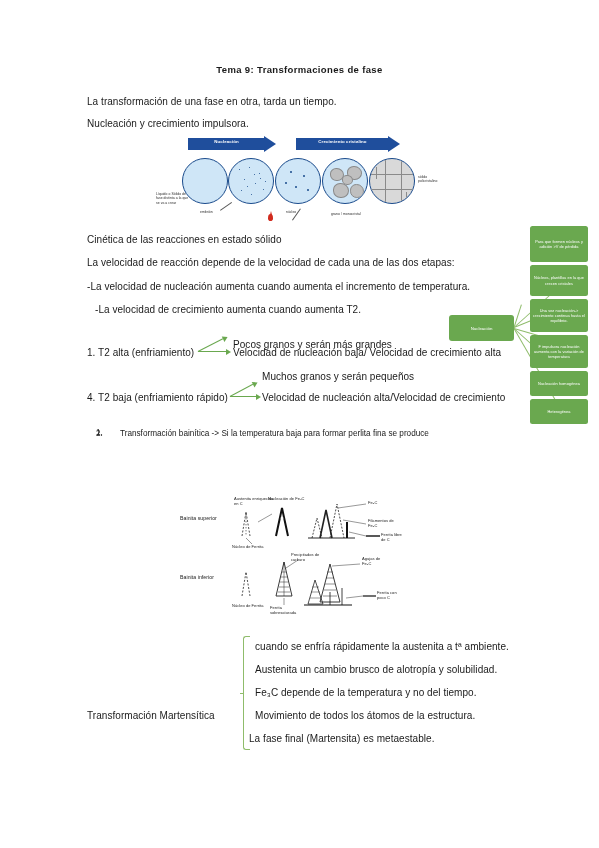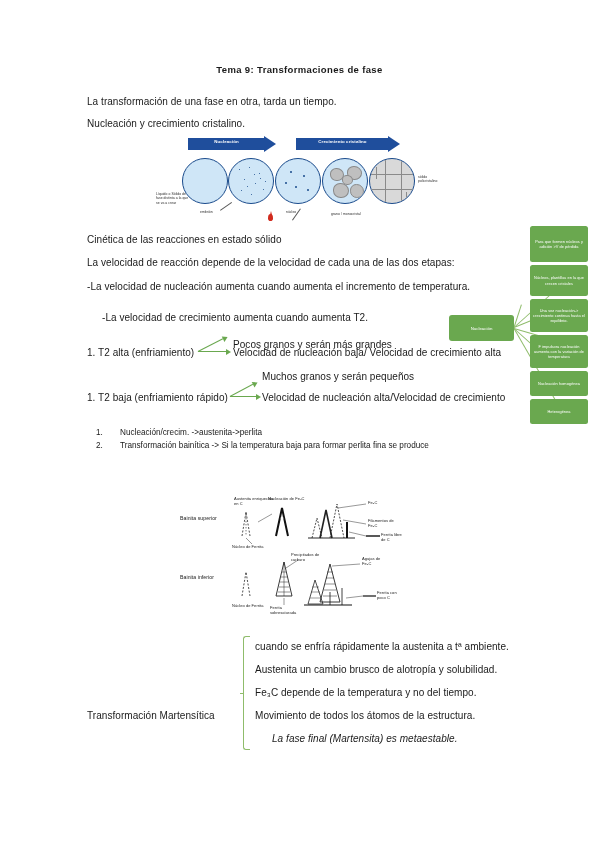--- a/index.html
+++ b/index.html
@@ -93,21 +93,21 @@
   }
 </style>
 </head>
 <body>
 
 <div class="page">
 
   <div class="doc-title">Tema 9: Transformaciones de fase</div>
 
   <div class="para" style="left:87px;top:96px;">La transformación de una fase en otra, tarda un tiempo.</div>
-  <div class="para" style="left:87px;top:118px;">Nucleación y crecimiento cristalino.</div>
+  <div class="para" style="left:87px;top:118px;">Nucleación y crecimiento impulsora.</div>
 
   <div class="nucdiag">
 
     <div class="arrowbar" style="left:20px;top:2px;width:88px;">
       <div class="bar"></div>
         <div class="head"></div>
       <div class="txt">Nucleación</div>
     </div>
     <div class="arrowbar" style="left:128px;top:2px;width:104px;">
       <div class="bar"></div>
@@ -164,21 +164,21 @@
     <div class="leader" style="left:52px;top:74px;width:14px;transform:rotate(-35deg);"></div>
     <div class="dlabel" style="left:118px;top:74px;">núcleo</div>
     <div class="leader" style="left:124px;top:84px;width:14px;transform:rotate(-55deg);"></div>
     <div class="dlabel" style="left:163px;top:76px;">grano / monocristal</div>
     <div class="dlabel" style="left:250px;top:39px;width:26px;">sólido policristalino</div>
   </div>
 
   <div class="para" style="left:87px;top:234px;">Cinética de las reacciones en estado sólido</div>
   <div class="para" style="left:87px;top:281px;">-La velocidad de nucleación aumenta cuando aumenta el incremento de temperatura.</div>
   <div class="para" style="left:87px;top:257px;">La velocidad de reacción depende de la velocidad de cada una de las dos etapas:</div>
-  <div class="para" style="left:102px;top:304px;margin-top:8px;">-La velocidad de crecimiento aumenta cuando aumenta T2.</div>
+  <div class="para" style="left:95px;top:304px;">-La velocidad de crecimiento aumenta cuando aumenta T2.</div>
 
   <div>
 
     <div class="gline" style="left:514px;top:327px;width:24px;transform:rotate(-72deg);"></div>
     <div class="gline" style="left:514px;top:327px;width:68px;transform:rotate(-42deg);"></div>
     <div class="gline" style="left:514px;top:327px;width:32px;transform:rotate(-22deg);"></div>
     <div class="gline" style="left:514px;top:328px;width:26px;transform:rotate(16deg);"></div>
     <div class="gline" style="left:514px;top:328px;width:50px;transform:rotate(42deg);"></div>
     <div class="gline" style="left:514px;top:328px;width:88px;transform:rotate(60deg);"></div>
 
@@ -192,32 +192,31 @@
     <div class="gbox" style="left:530px;top:399px;width:58px;height:25px;">Heterogénea</div>
   </div>
 
   <div>
     <div class="para" style="left:87px;top:347px;">1. T2 alta (enfriamiento)</div>
     <div class="para" style="left:233px;top:339px;">Pocos granos y serán más grandes</div>
     <div class="para" style="left:233px;top:347px;">Velocidad de nucleación baja/ Velocidad de crecimiento alta</div>
     <div class="garrow" style="left:198px;top:351px;width:28px;transform:rotate(-27deg);"></div>
     <div class="garrow" style="left:198px;top:351px;width:28px;"></div>
 
-    <div class="para" style="left:87px;top:392px;">1. T2 baja (enfriamiento rápido)</div>
+    <div class="para" style="left:87px;top:392px;">4. T2 baja (enfriamiento rápido)</div>
     <div class="para" style="left:262px;top:371px;">Muchos granos y serán pequeños</div>
     <div class="para" style="left:262px;top:392px;">Velocidad de nucleación alta/Velocidad de crecimiento</div>
     <div class="garrow" style="left:230px;top:396px;width:26px;transform:rotate(-28deg);"></div>
     <div class="garrow" style="left:230px;top:396px;width:26px;"></div>
   </div>
 
   <div class="olist">
     <div class="li">
       <span class="num">1.</span>
       <div class="body">
-        <div>Nucleación/crecim. -&gt;austenita-&gt;perlita</div>
       </div>
     </div>
     <div class="li">
       <span class="num">2.</span>
       <div class="body">
         <div>Transformación bainítica -&gt; Si la temperatura baja para formar perlita fina se produce</div>
       </div>
     </div>
   </div>
 
@@ -282,16 +281,16 @@
     <div class="blab" style="left:197px;top:98px;width:28px;">Ferrita con poco C</div>
   </div>
 
   <div>
     <div class="mbrace"></div>
     <div class="para" style="left:87px;top:710px;">Transformación Martensítica</div>
     <div class="para" style="left:255px;top:641px;">cuando se enfría rápidamente la austenita a tª ambiente.</div>
     <div class="para" style="left:255px;top:664px;">Austenita un cambio brusco de alotropía y solubilidad.</div>
     <div class="para" style="left:255px;top:687px;">Fe₃C depende de la temperatura y no del tiempo.</div>
     <div class="para" style="left:255px;top:710px;">Movimiento de todos los átomos de la estructura.</div>
-    <div class="para" style="left:272px;top:733px;font-style:italic;">La fase final (Martensita) es metaestable.</div>
+    <div class="para" style="left:249px;top:733px;">La fase final (Martensita) es metaestable.</div>
   </div>
 
 </div>
 
 </body></html>

